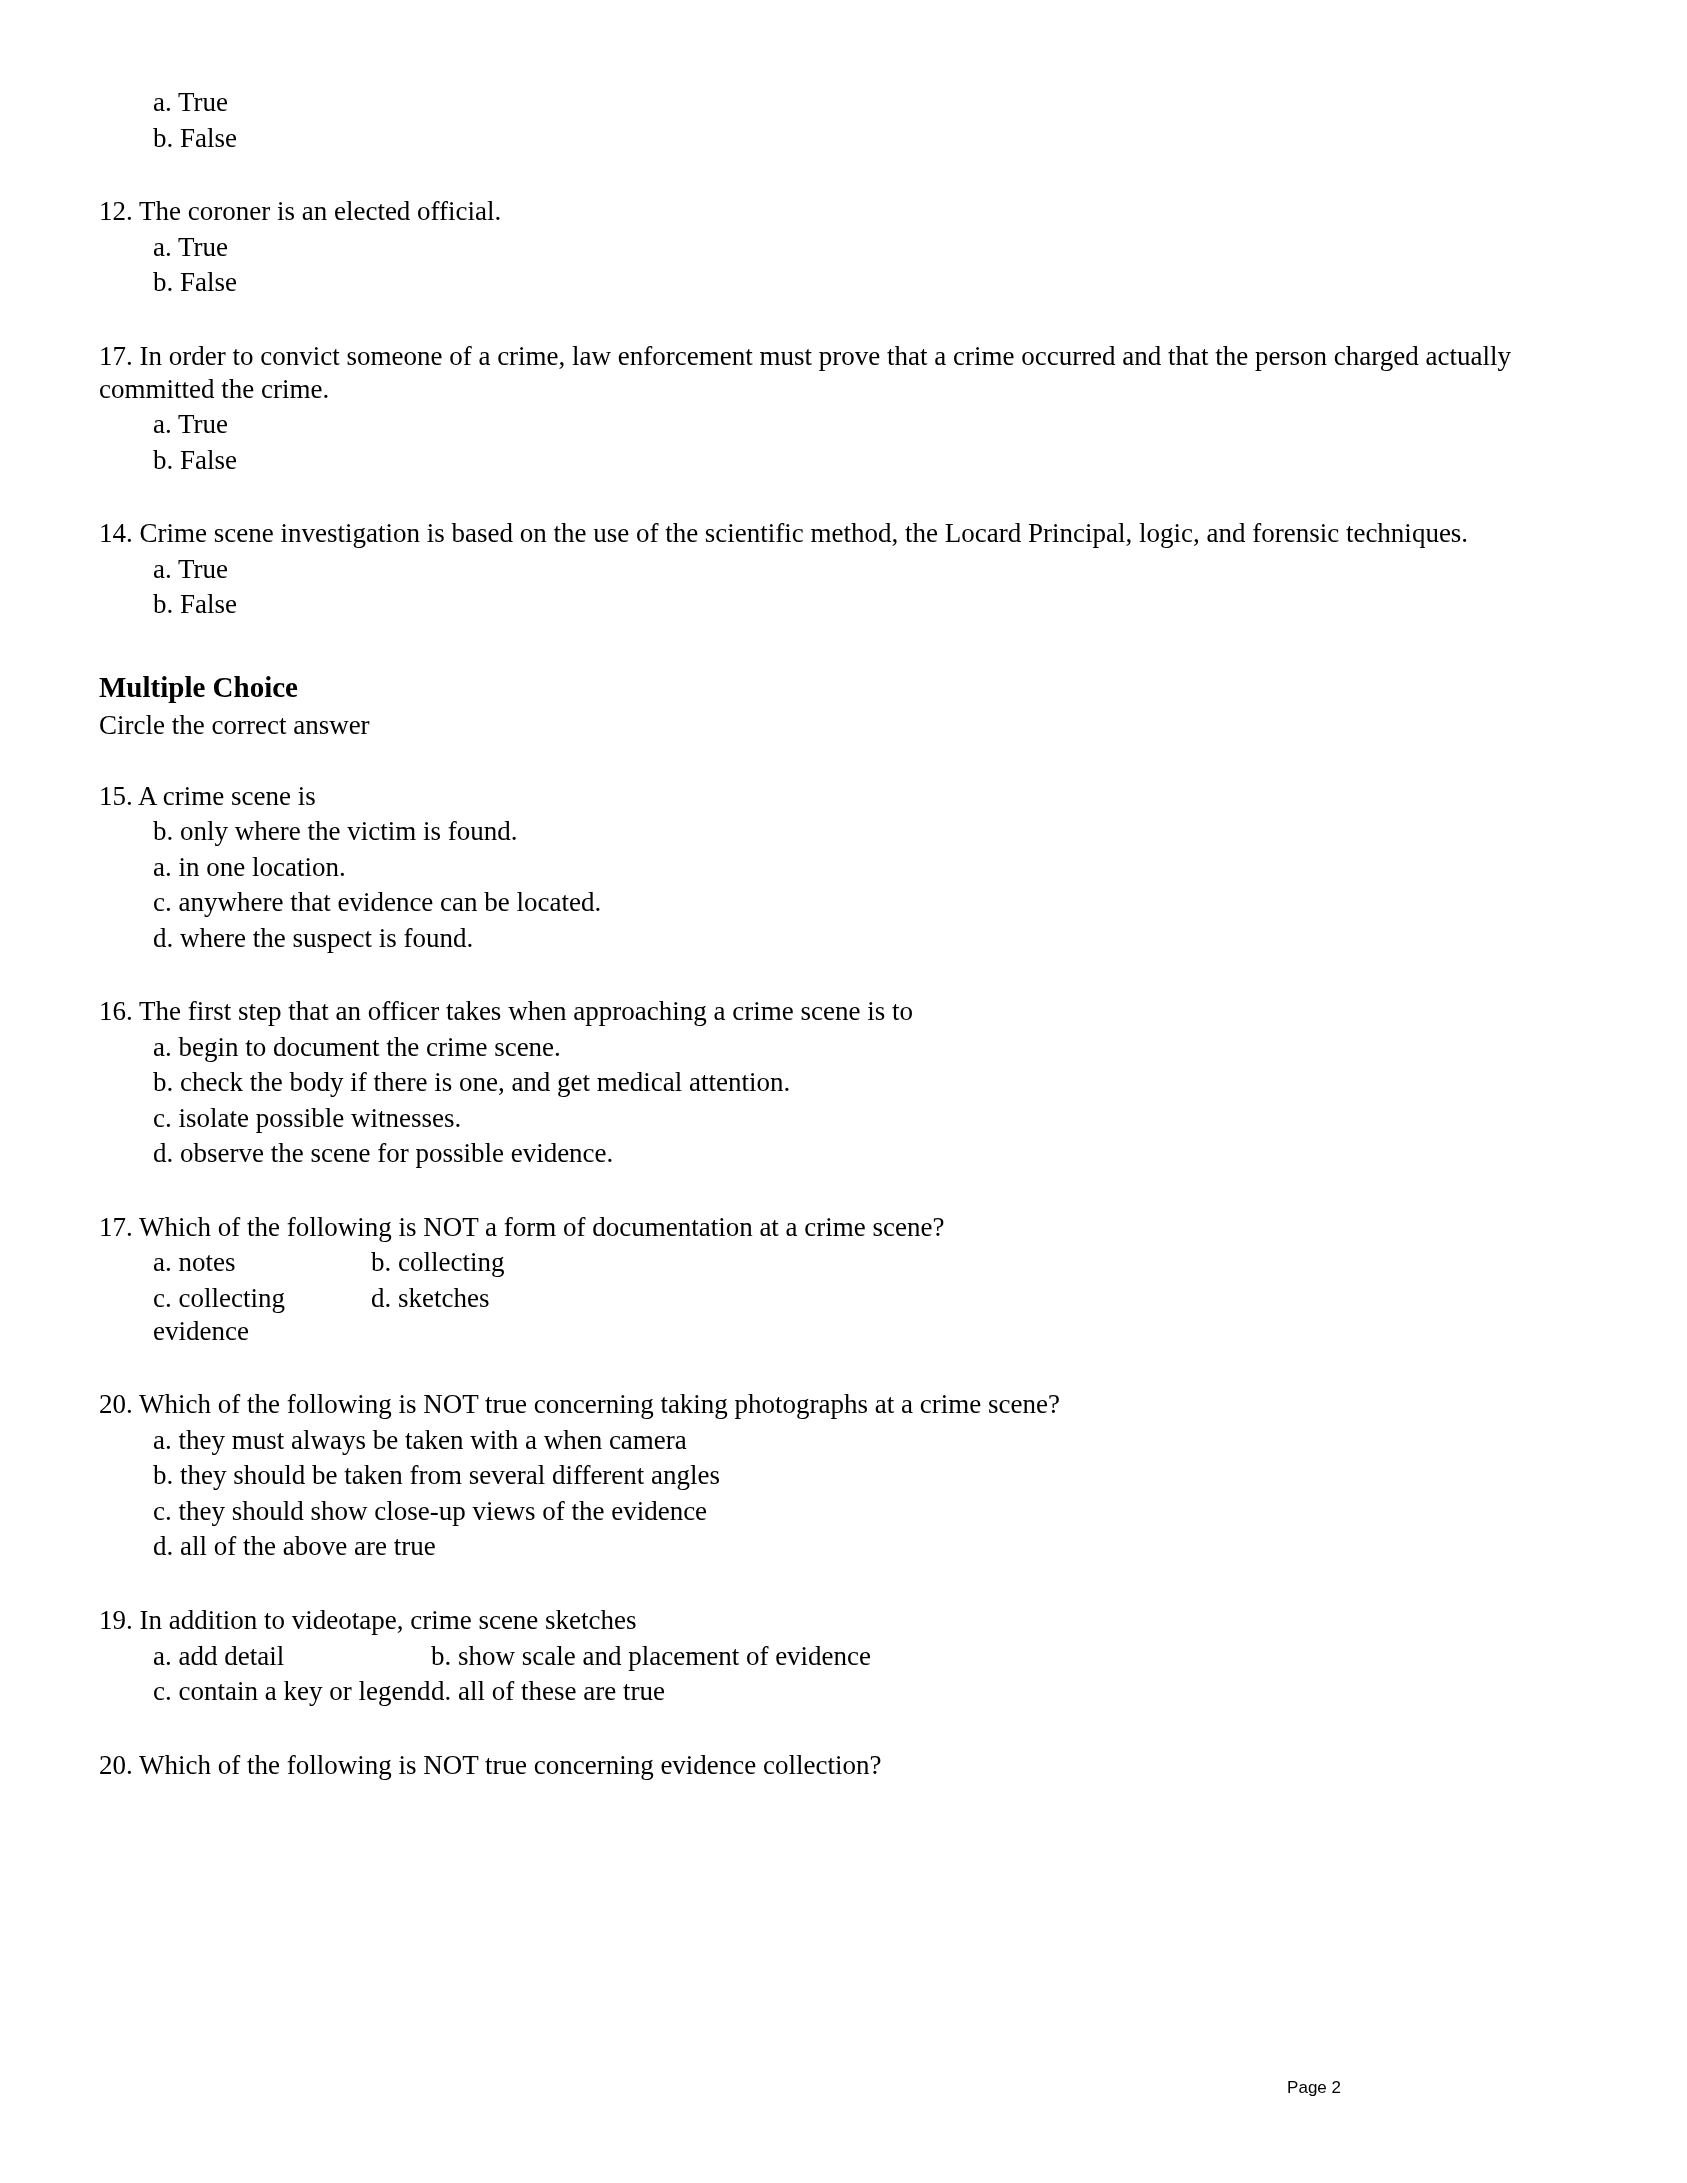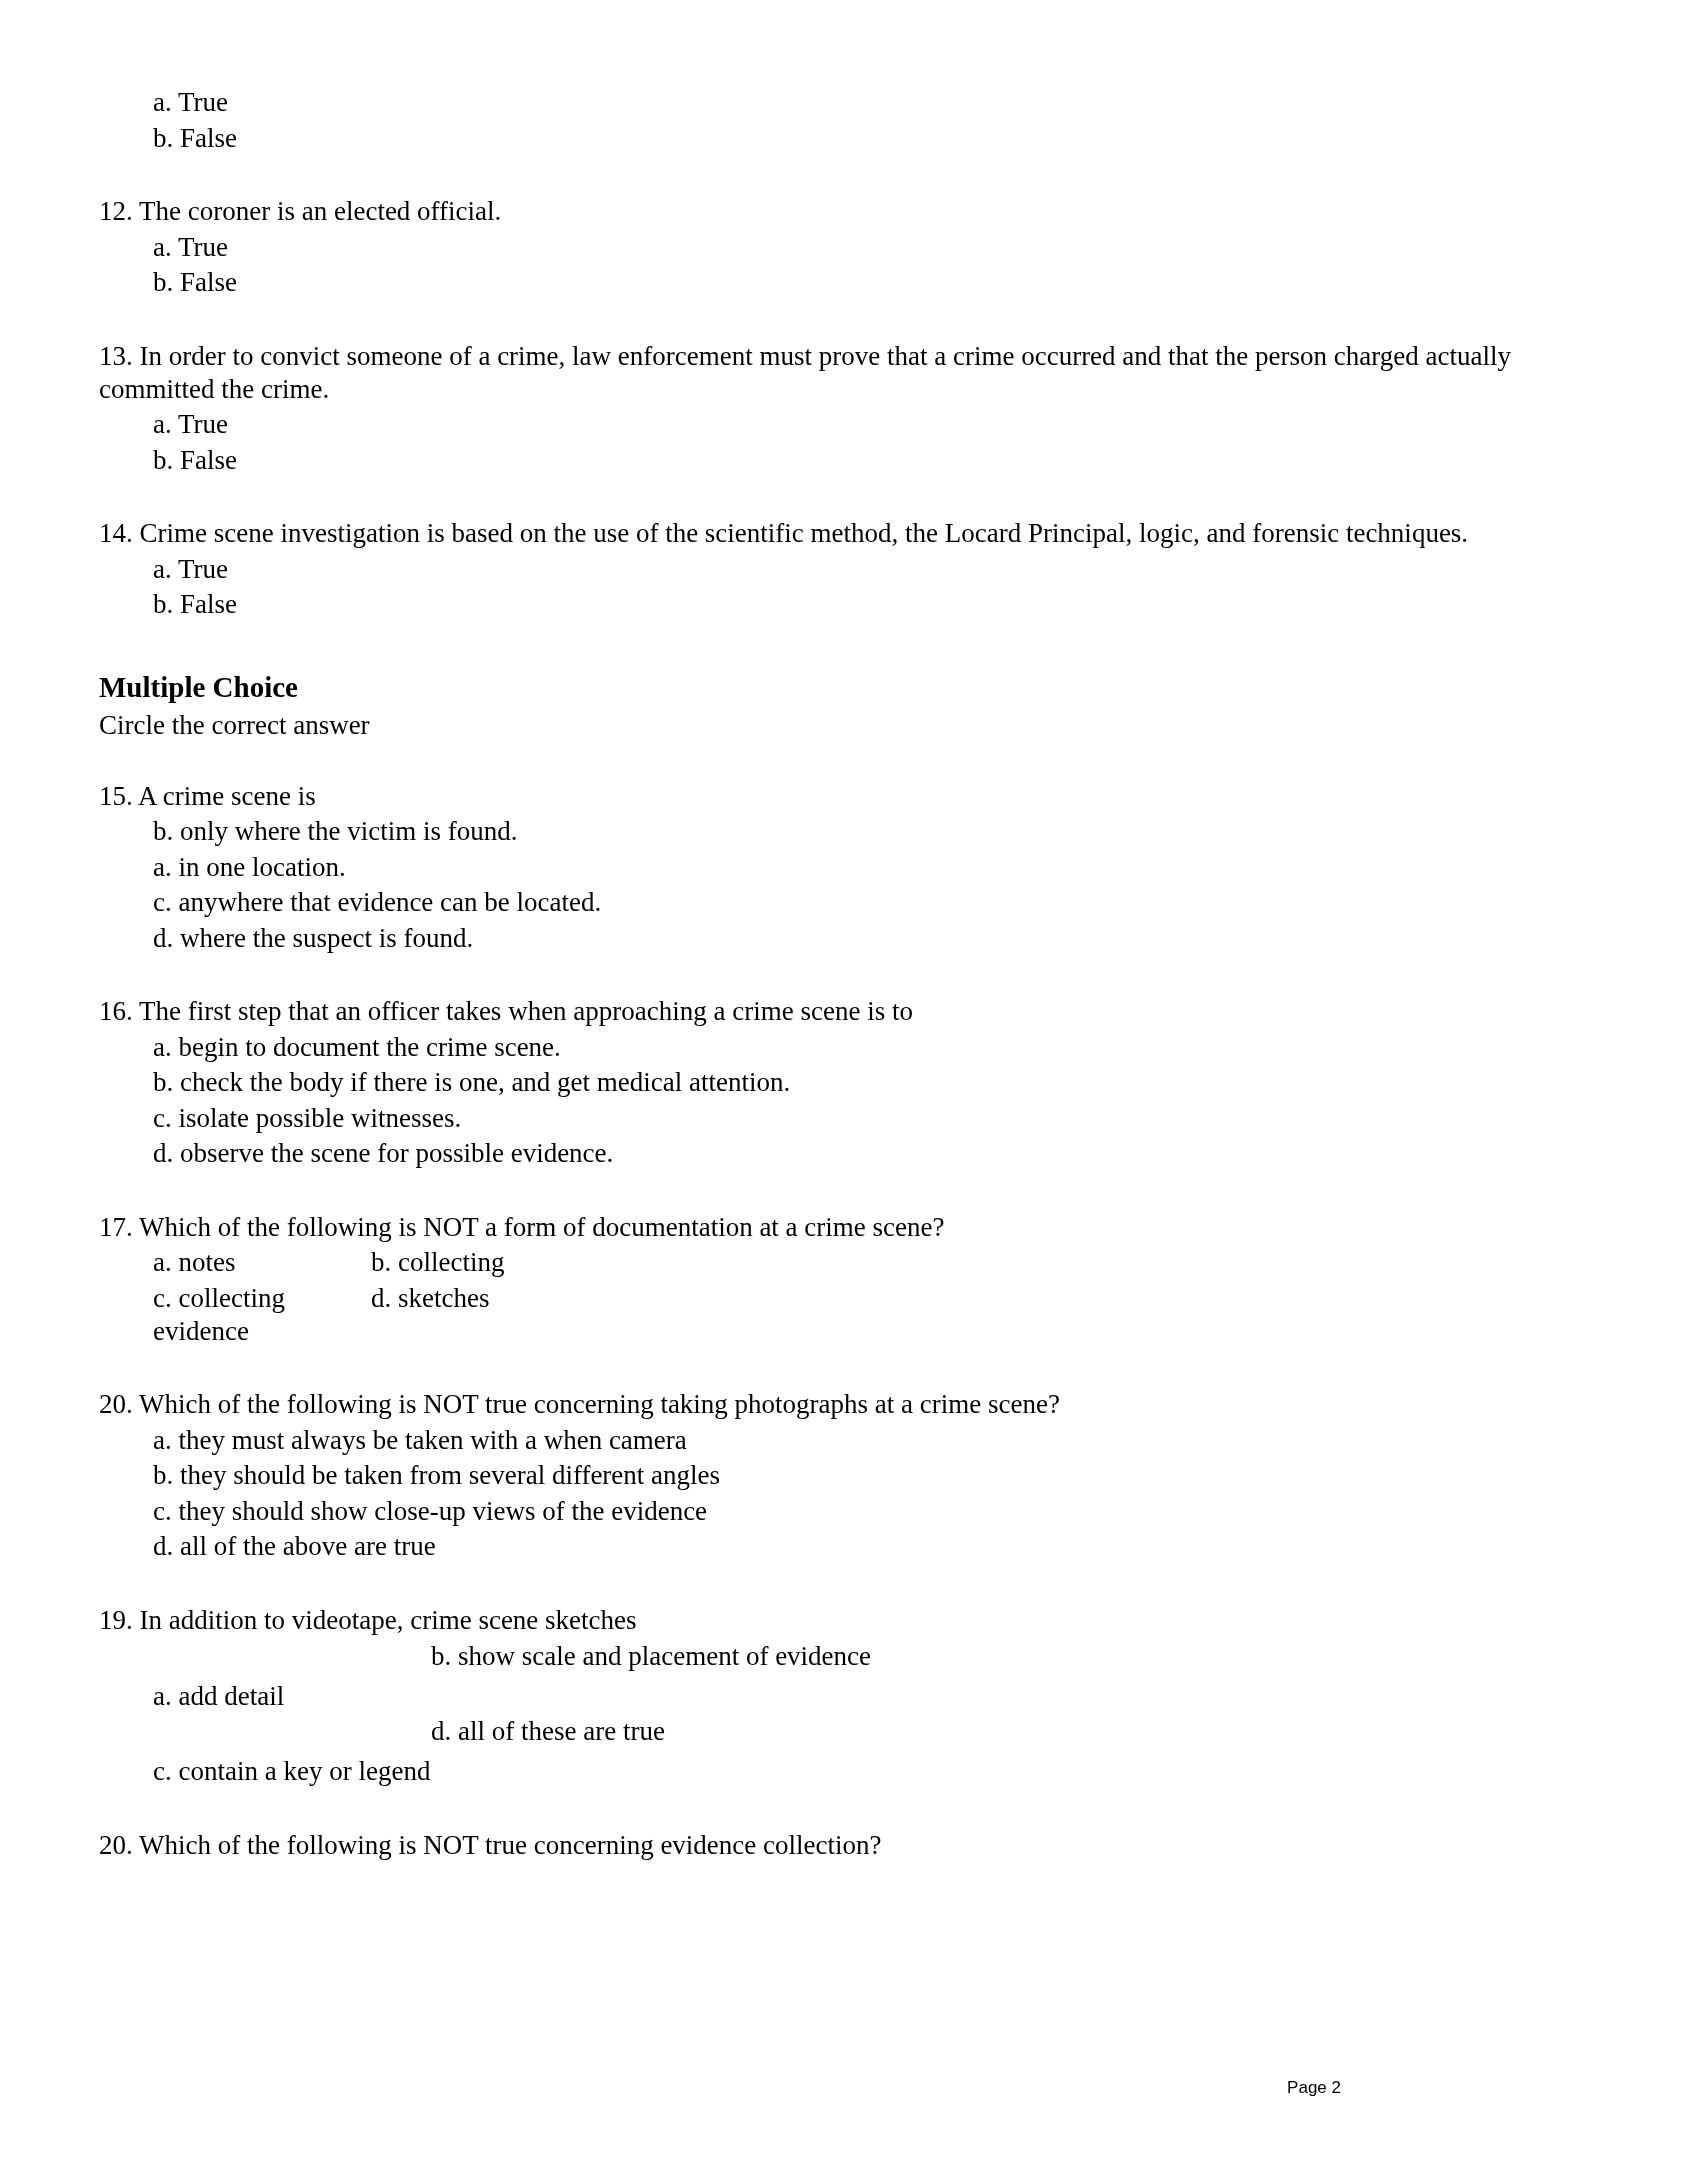--- a/index.html
+++ b/index.html
@@ -55,21 +55,21 @@
   }
   .two-col {
     display: flex;
     font-size: 27px;
     line-height: 1.22;
     padding-left: 54px;
     margin: 0 0 2.6px 0;
   }
   .two-col .c1 { width: 218px; flex: 0 0 218px; }
   .two-col .c2 { flex: 1 1 auto; }
-  .two-col-wide .c1 { width: 278px; flex: 0 0 278px; margin-top: 40px; }
+  .two-col-wide .c1 { width: 278px; flex: 0 0 278px; }
   .footer {
     position: absolute;
     right: 149px;
     bottom: 85px;
     font-size: 17px;
     font-family: "Liberation Sans", sans-serif;
     color: #000;
   }
 </style>
 </head>
@@ -87,21 +87,21 @@
 
     <div class="q-block">
       <p class="q-text">12. The coroner is an elected official.</p>
       <p class="opt">a. True</p>
       <p class="opt">b. False</p>
     </div>
 
     <div class="gap-md"></div>
 
     <div class="q-block">
-      <p class="q-text">13. In order to convict someone of a crime, law enforcement must prove that a crime occurred and that the person charged actually committed the crime.</p>
+      <p class="q-text">17. In order to convict someone of a crime, law enforcement must prove that a crime occurred and that the person charged actually committed the crime.</p>
       <p class="opt">a. True</p>
       <p class="opt">b. False</p>
     </div>
 
     <div class="gap-md"></div>
 
     <div class="q-block">
       <p class="q-text">14. Crime scene investigation is based on the use of the scientific method, the Locard Principal, logic, and forensic techniques.</p>
       <p class="opt">a. True</p>
       <p class="opt">b. False</p>

